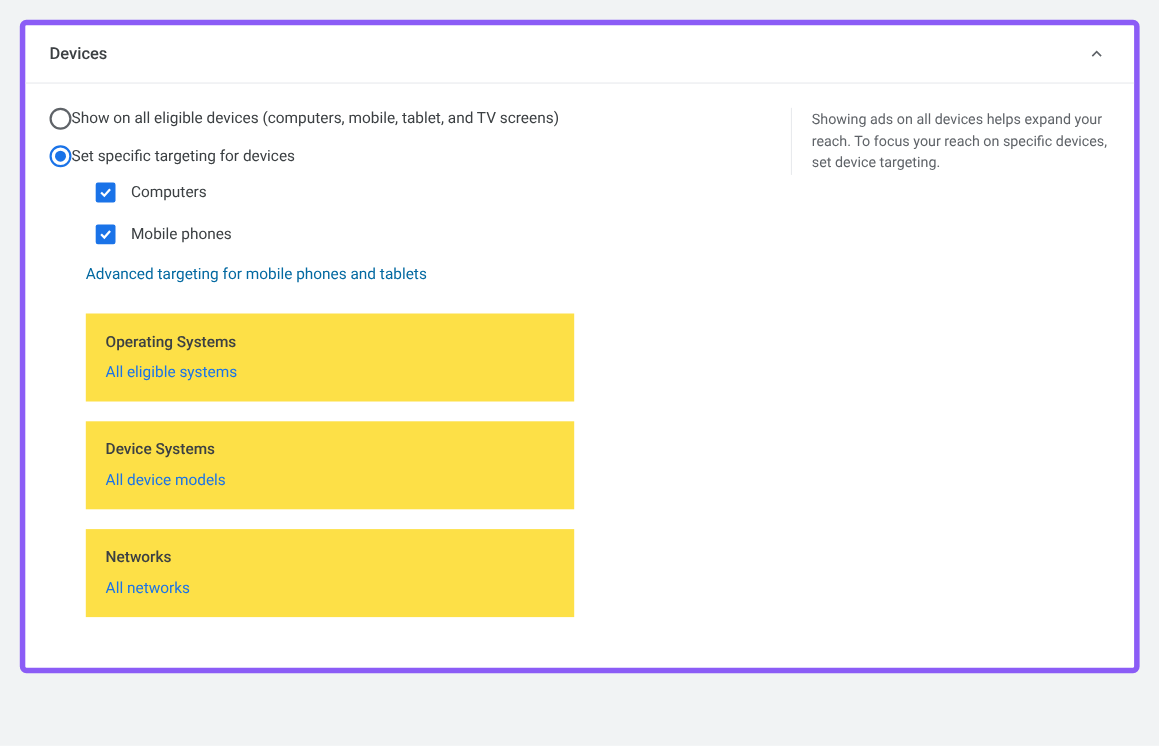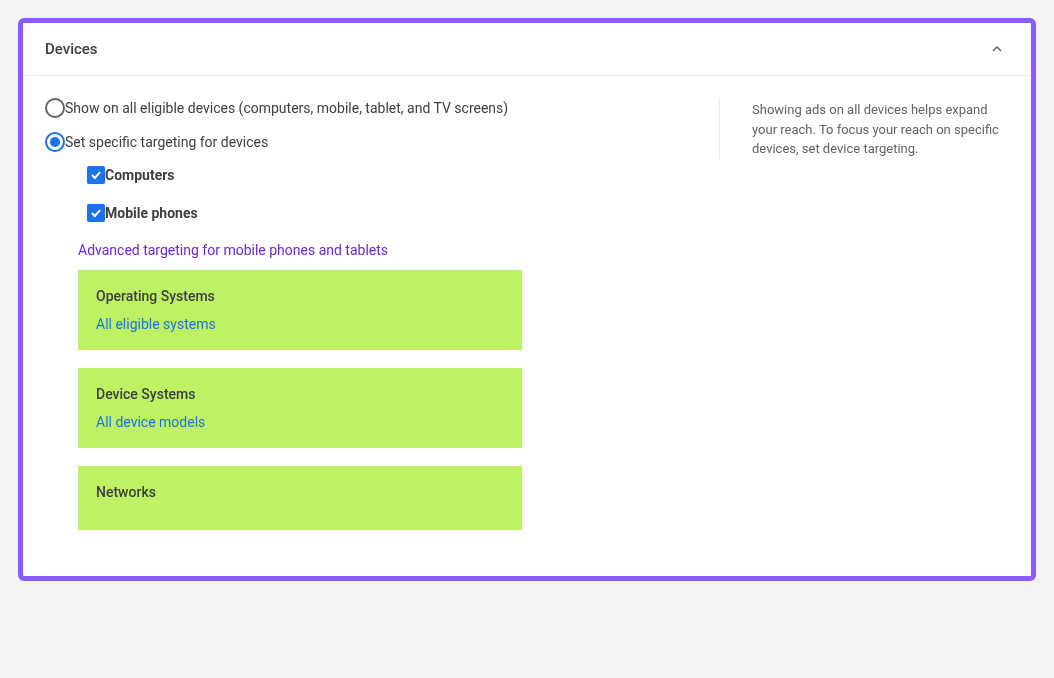--- a/index.html
+++ b/index.html
@@ -45,21 +45,21 @@
       display: flex;
       padding: 22px 22px 28px 22px;
     }
     .left-col {
       flex: 1;
       max-width: 690px;
     }
     .right-col {
       width: 290px;
       border-left: 1px solid #e8eaed;
-      padding-left: 32px;
+      padding-left: 18px;
       padding-top: 2px;
       font-size: 13px;
       line-height: 1.5;
       color: #5f6368;
       align-self: flex-start;
     }
     .radio-row {
       display: flex;
       align-items: center;
       margin-bottom: 14px;
@@ -88,52 +88,51 @@
       font-size: 14px;
       color: #3c4043;
     }
     .device-list {
       margin-left: 42px;
       margin-top: 4px;
     }
     .check-row {
       display: flex;
       align-items: center;
-      gap: 0;
+      gap: 14px;
       margin-bottom: 20px;
       cursor: pointer;
-      font-weight: bold;
     }
     .checkbox {
       width: 18px;
       height: 18px;
       background: #1a73e8;
       border-radius: 2px;
       display: flex;
       align-items: center;
       justify-content: center;
       flex-shrink: 0;
     }
     .check-label {
       font-size: 14px;
       color: #3c4043;
     }
     .subheading {
       font-size: 14px;
-      color: #6d28d9;
+      color: #0369a1;
       margin-left: 33px;
       margin-top: 6px;
-      margin-bottom: 12px;
+      margin-bottom: 27px;
     }
     .adv-list {
       margin-left: 33px;
       max-width: 444px;
     }
     .adv-card {
-      background: #bef264;
+      background: #fde047;
       padding: 18px 18px;
       margin-bottom: 18px;
       cursor: pointer;
     }
     .adv-title {
       font-size: 14px;
       font-weight: 500;
       color: #3c4043;
       margin-bottom: 12px;
     }
@@ -195,20 +194,21 @@
         <div class="adv-card">
           <div class="adv-title">Operating Systems</div>
           <div class="adv-link">All eligible systems</div>
         </div>
         <div class="adv-card">
           <div class="adv-title">Device Systems</div>
           <div class="adv-link">All device models</div>
         </div>
         <div class="adv-card">
           <div class="adv-title">Networks</div>
+          <div class="adv-link">All networks</div>
         </div>
       </div>
 
     </div>
 
     <div class="right-col">
       <div>Showing ads on all devices helps expand your reach. To focus your reach on specific devices, set device targeting.</div>
     </div>
   </div>
 </div>

